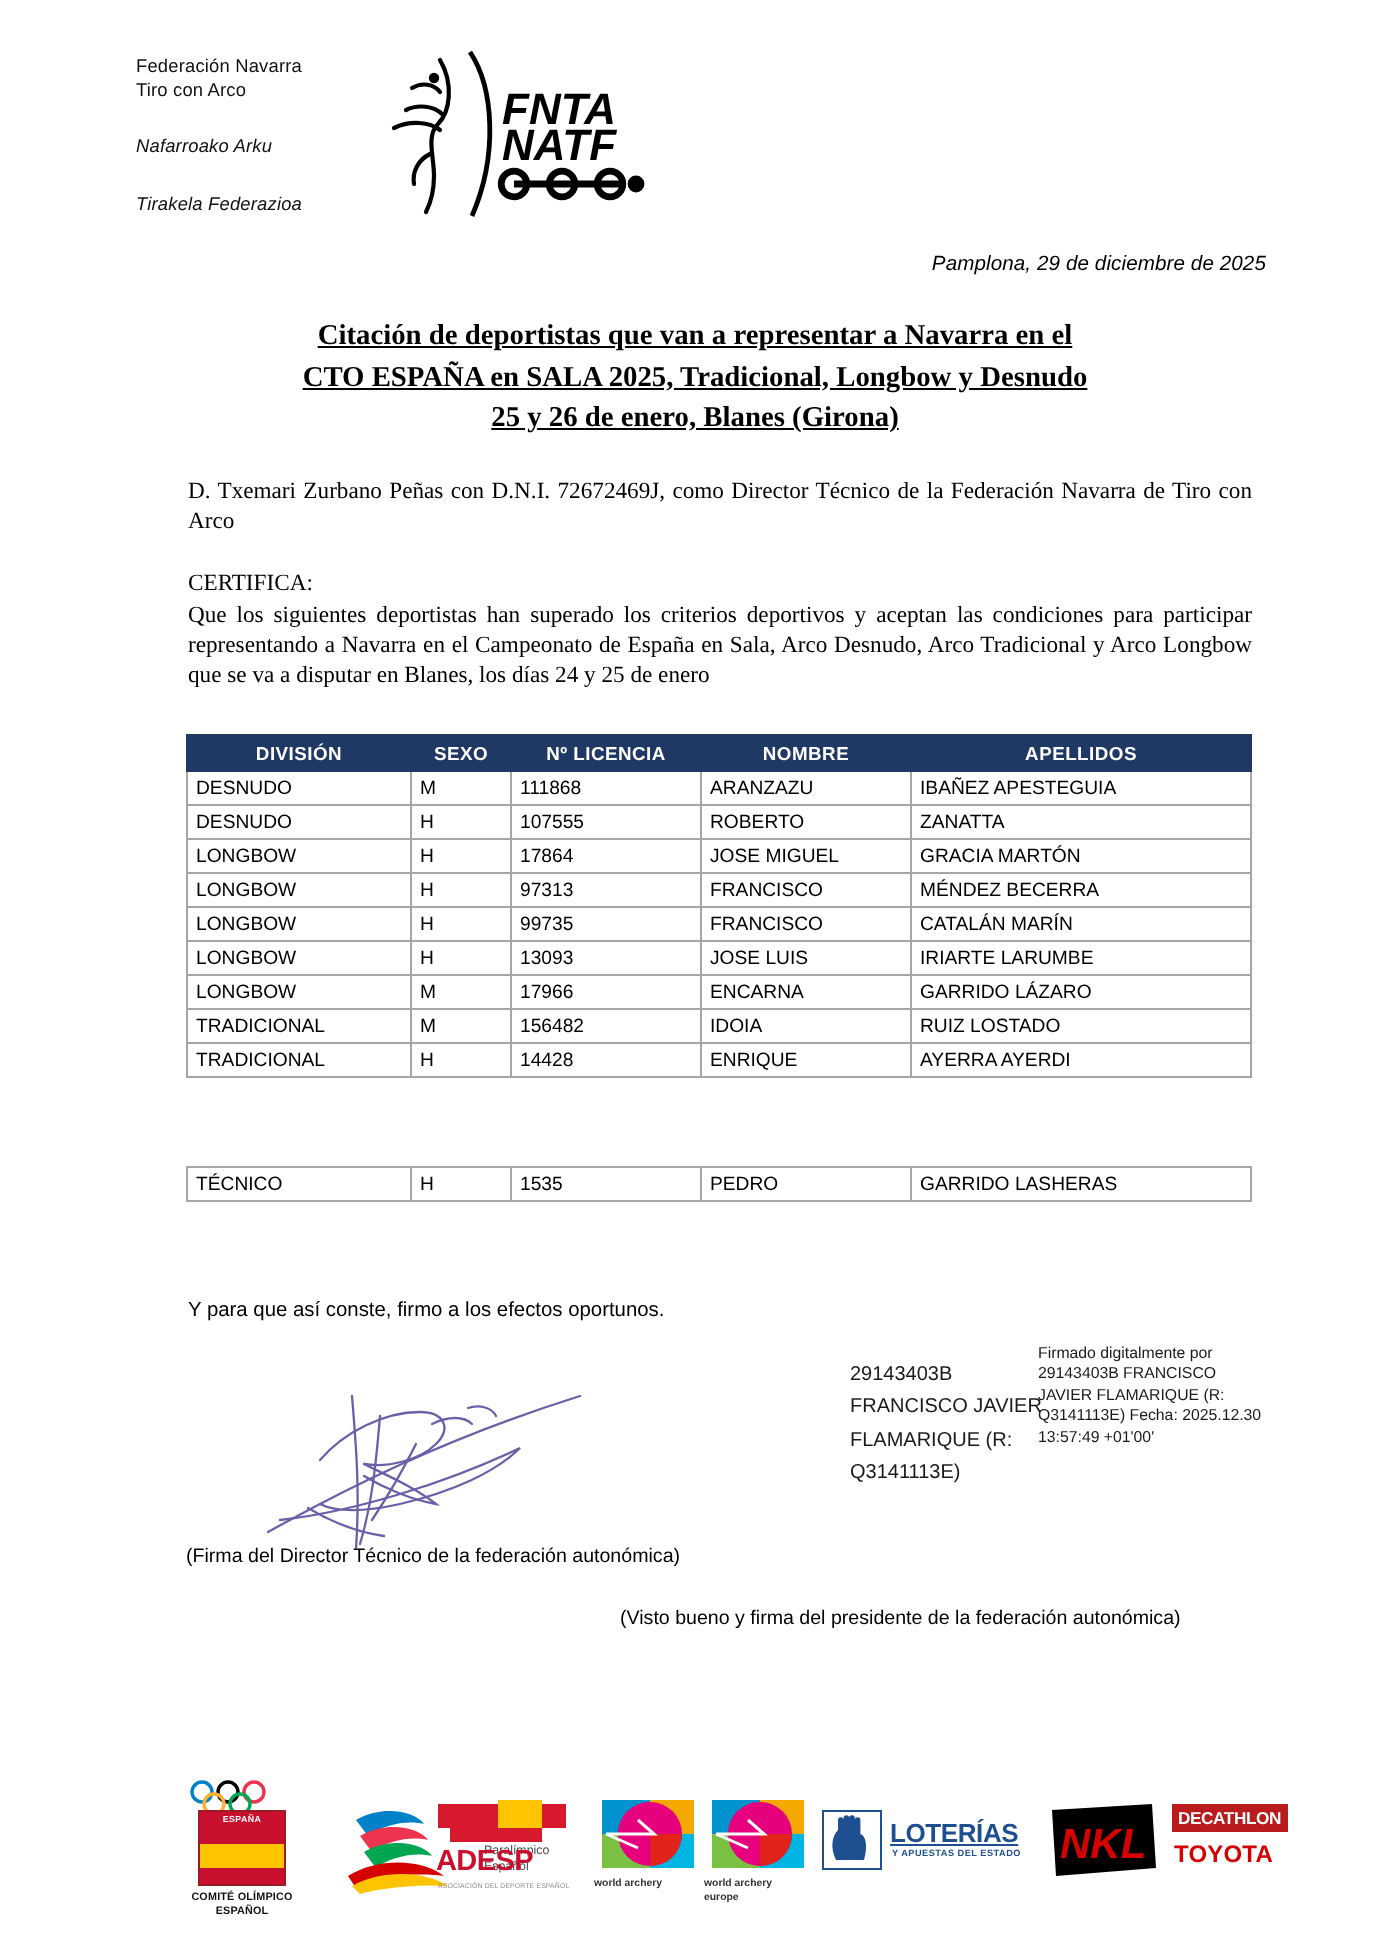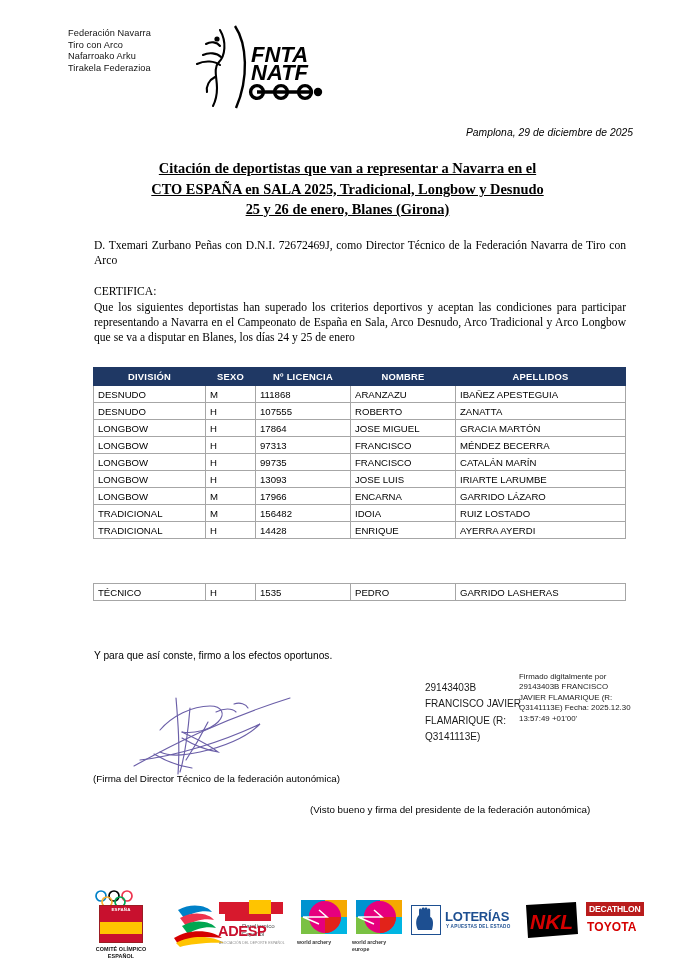--- a/index.html
+++ b/index.html
@@ -21,21 +21,21 @@
     width: 260px; height: 88px;
   }
   .lh-text { position: absolute; left: 0; top: 2px; width: 110px; }
   .lh-line {
     font-size: 9.2px;
     line-height: 11.5px;
     letter-spacing: 0.1px;
     color: #111;
     white-space: nowrap;
   }
-  .lh-eus { }
+  .lh-eus { margin-top: 17px; font-style: italic; }
   .lh-logo { position: absolute; left: 105px; top: -4px; width: 155px; height: 90px; }
 
   
   .placedate {
     position: absolute;
     right: 57px; top: 127px;
     font-size: 10.3px;
     font-style: italic;
     letter-spacing: 0.05px;
     white-space: nowrap;
@@ -208,20 +208,21 @@
 
   .lot-logo { left: 411px; top: 20px; width: 116px; height: 42px; }
   .lot-sq {
     position: absolute; left: 0; top: 1px; width: 30px; height: 30px;
     border: 1.4px solid #1d4f91;
   }
   .lot-word {
     position: absolute; left: 34px; top: 5px;
     font-size: 13px; font-weight: bold; color: #1d4f91;
     letter-spacing: -0.2px;
+    text-decoration: underline;
   }
   .lot-sub {
     position: absolute; left: 35px; top: 20px;
     font-size: 4.6px; font-weight: bold; color: #1d4f91;
     letter-spacing: .25px;
   }
 
   .nkl-logo { left: 524px; top: 18px; width: 56px; height: 40px; }
   .dec-logo { left: 586px; top: 18px; width: 72px; height: 40px; }
   .dec-box {

